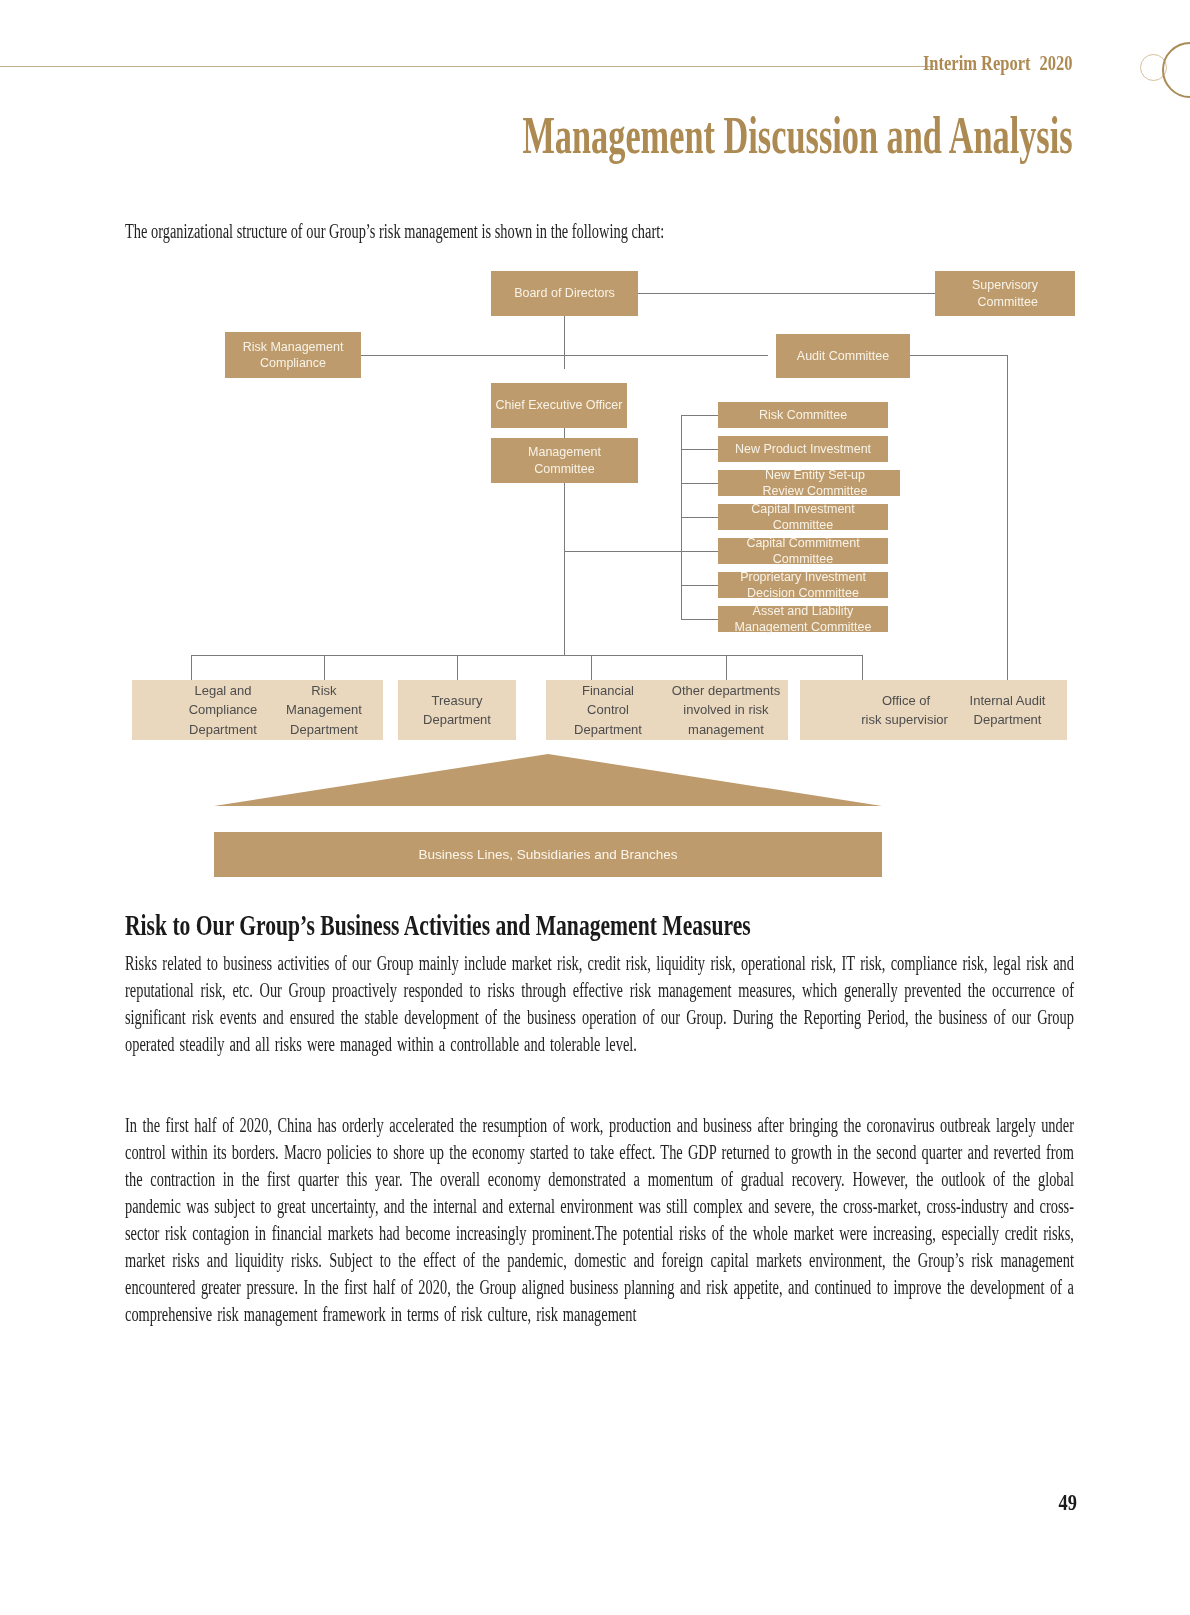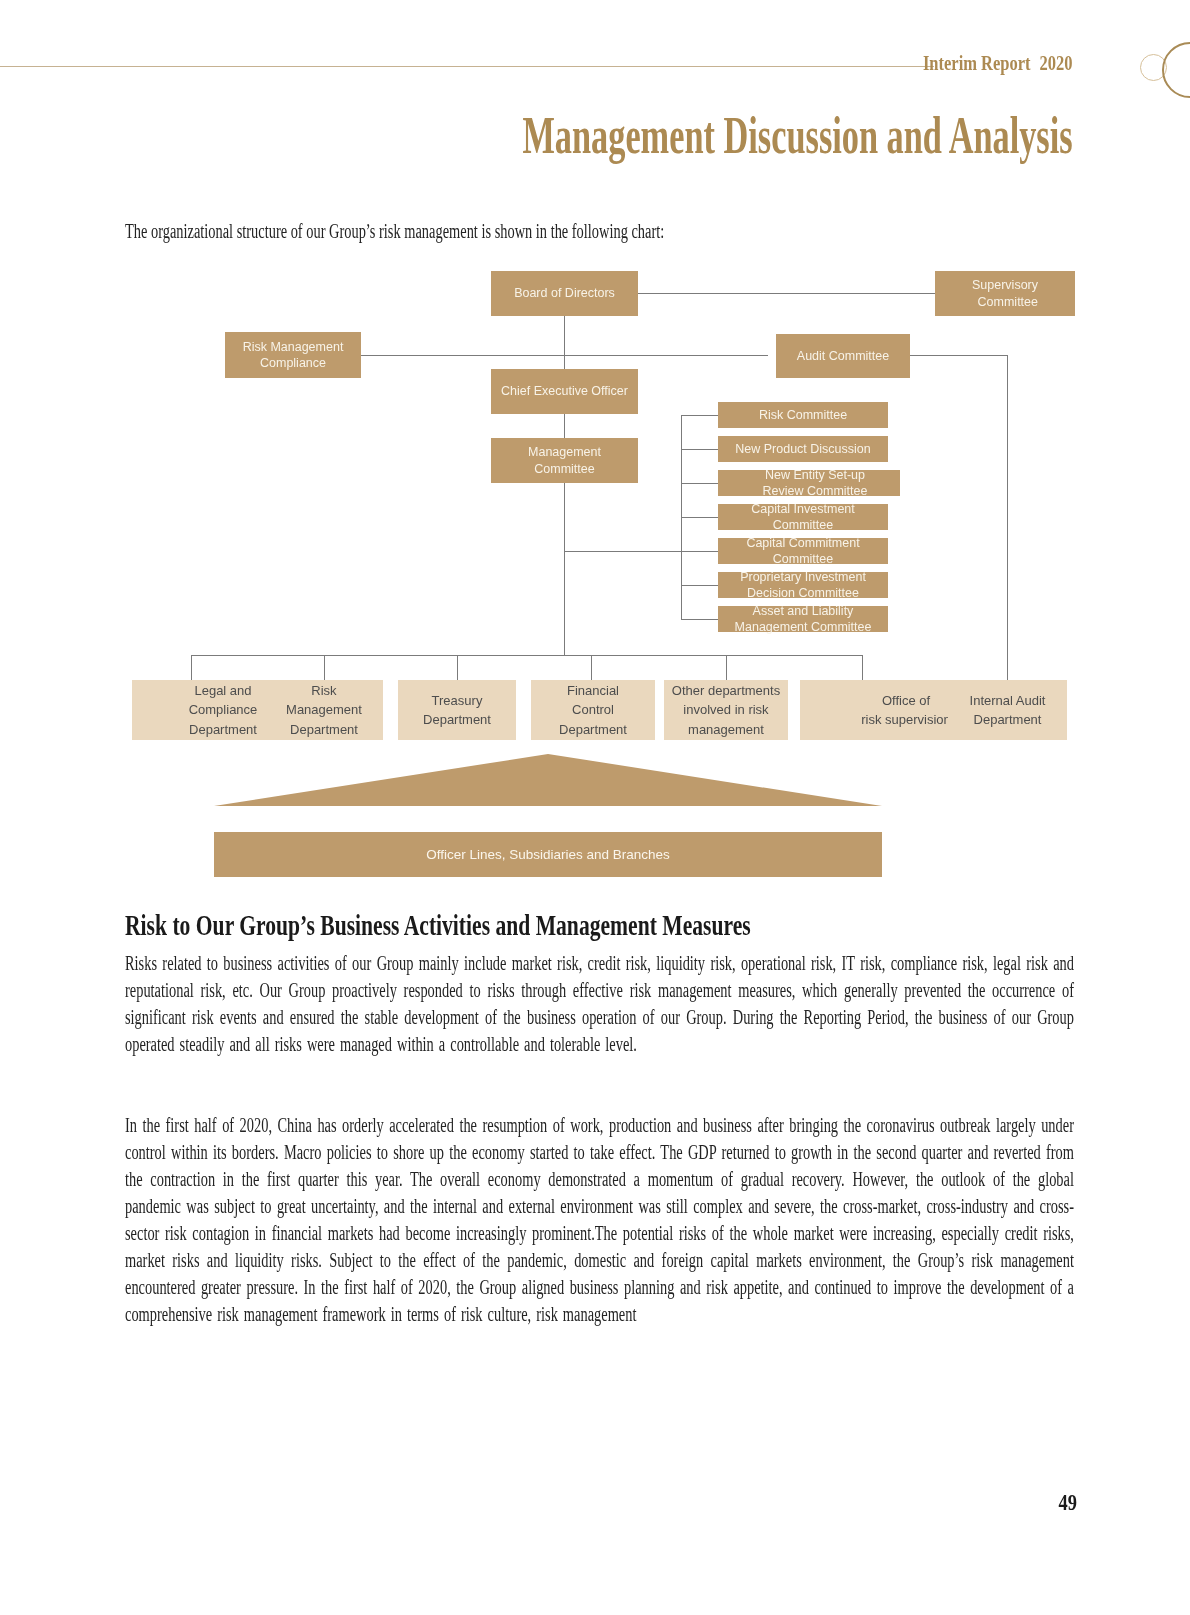--- a/index.html
+++ b/index.html
@@ -99,58 +99,58 @@
     <div class="cline" style="left:591px;top:655px;width:1px;height:25px;"></div>
     <div class="cline" style="left:726px;top:655px;width:1px;height:25px;"></div>
     <div class="cline" style="left:862px;top:655px;width:1px;height:25px;"></div>
 
     <div class="box dark" style="left:491px;top:271px;width:147px;height:45px;">Board of Directors</div>
     <div class="box dark" style="left:935px;top:271px;width:140px;height:45px;text-align:right;">Supervisory
 Committee</div>
     <div class="box dark" style="left:225px;top:332px;width:136px;height:46px;">Risk Management
 Compliance</div>
     <div class="box dark" style="left:768px;top:334px;width:134px;height:44px;margin-left:8px;">Audit Committee</div>
-    <div class="box dark" style="left:491px;top:369px;width:147px;height:45px;">Chief Executive Officer</div>
+    <div class="box dark" style="left:491px;top:383px;width:136px;height:45px;">Chief Executive Officer</div>
     <div class="box dark" style="left:491px;top:438px;width:147px;height:45px;">Management
 Committee</div>
 
     <div class="box dark" style="left:718px;top:402px;width:170px;height:26px;">Risk Committee</div>
-    <div class="box dark" style="left:718px;top:436px;width:170px;height:26px;">New Product Discussion</div>
+    <div class="box dark" style="left:718px;top:436px;width:170px;height:26px;">New Product Investment</div>
     <div class="box dark" style="left:718px;top:470px;width:170px;height:26px;padding-left:12px;">New Entity Set-up
 Review Committee</div>
     <div class="box dark" style="left:718px;top:504px;width:170px;height:26px;">Capital Investment
 Committee</div>
     <div class="box dark" style="left:718px;top:538px;width:170px;height:26px;">Capital Commitment
 Committee</div>
     <div class="box dark" style="left:718px;top:572px;width:170px;height:26px;">Proprietary Investment
 Decision Committee</div>
     <div class="box dark" style="left:718px;top:606px;width:170px;height:26px;">Asset and Liability
 Management Committee</div>
 
     <div class="box light" style="left:132px;top:680px;width:118px;height:60px;padding-left:32px;">Legal and
 Compliance
 Department</div>
     <div class="box light" style="left:265px;top:680px;width:118px;height:60px;">Risk
 Management
 Department</div>
     <div class="box light" style="left:398px;top:680px;width:118px;height:60px;">Treasury
 Department</div>
-    <div class="box light" style="left:531px;top:680px;width:124px;height:60px;">Financial
+    <div class="box light" style="left:546px;top:680px;width:124px;height:60px;">Financial
 Control
 Department</div>
     <div class="box light" style="left:664px;top:680px;width:124px;height:60px;">Other departments
 involved in risk
 management</div>
     <div class="box light" style="left:800px;top:680px;width:124px;height:60px;padding-left:44px;">Office of
 risk supervision</div>
     <div class="box light" style="left:948px;top:680px;width:119px;height:60px;">Internal Audit
 Department</div>
 
     <div class="pyramid"></div>
-    <div class="base-bar">Officer Lines, Subsidiaries and Branches</div>
+    <div class="base-bar">Business Lines, Subsidiaries and Branches</div>
   </div>
 
   <h2 class="sec-heading" style="margin:0;">Risk to Our Group’s Business Activities and Management Measures</h2>
   <p class="para p1" style="margin:0;">Risks related to business activities of our Group mainly include market risk, credit risk, liquidity risk, operational risk, IT risk, compliance risk, legal risk and reputational risk, etc. Our Group proactively responded to risks through effective risk management measures, which generally prevented the occurrence of significant risk events and ensured the stable development of the business operation of our Group. During the Reporting Period, the business of our Group operated steadily and all risks were managed within a controllable and tolerable level.</p>
   <p class="para p2" style="margin:0;">In the first half of 2020, China has orderly accelerated the resumption of work, production and business after bringing the coronavirus outbreak largely under control within its borders. Macro policies to shore up the economy started to take effect. The GDP returned to growth in the second quarter and reverted from the contraction in the first quarter this year. The overall economy demonstrated a momentum of gradual recovery. However, the outlook of the global pandemic was subject to great uncertainty, and the internal and external environment was still complex and severe, the cross-market, cross-industry and cross-sector risk contagion in financial markets had become increasingly prominent.The potential risks of the whole market were increasing, especially credit risks, market risks and liquidity risks. Subject to the effect of the pandemic, domestic and foreign capital markets environment, the Group’s risk management encountered greater pressure. In the first half of 2020, the Group aligned business planning and risk appetite, and continued to improve the development of a comprehensive risk management framework in terms of risk culture, risk management</p>
 
   <div class="page-num">49</div>
 </div>
 
 </body></html>

